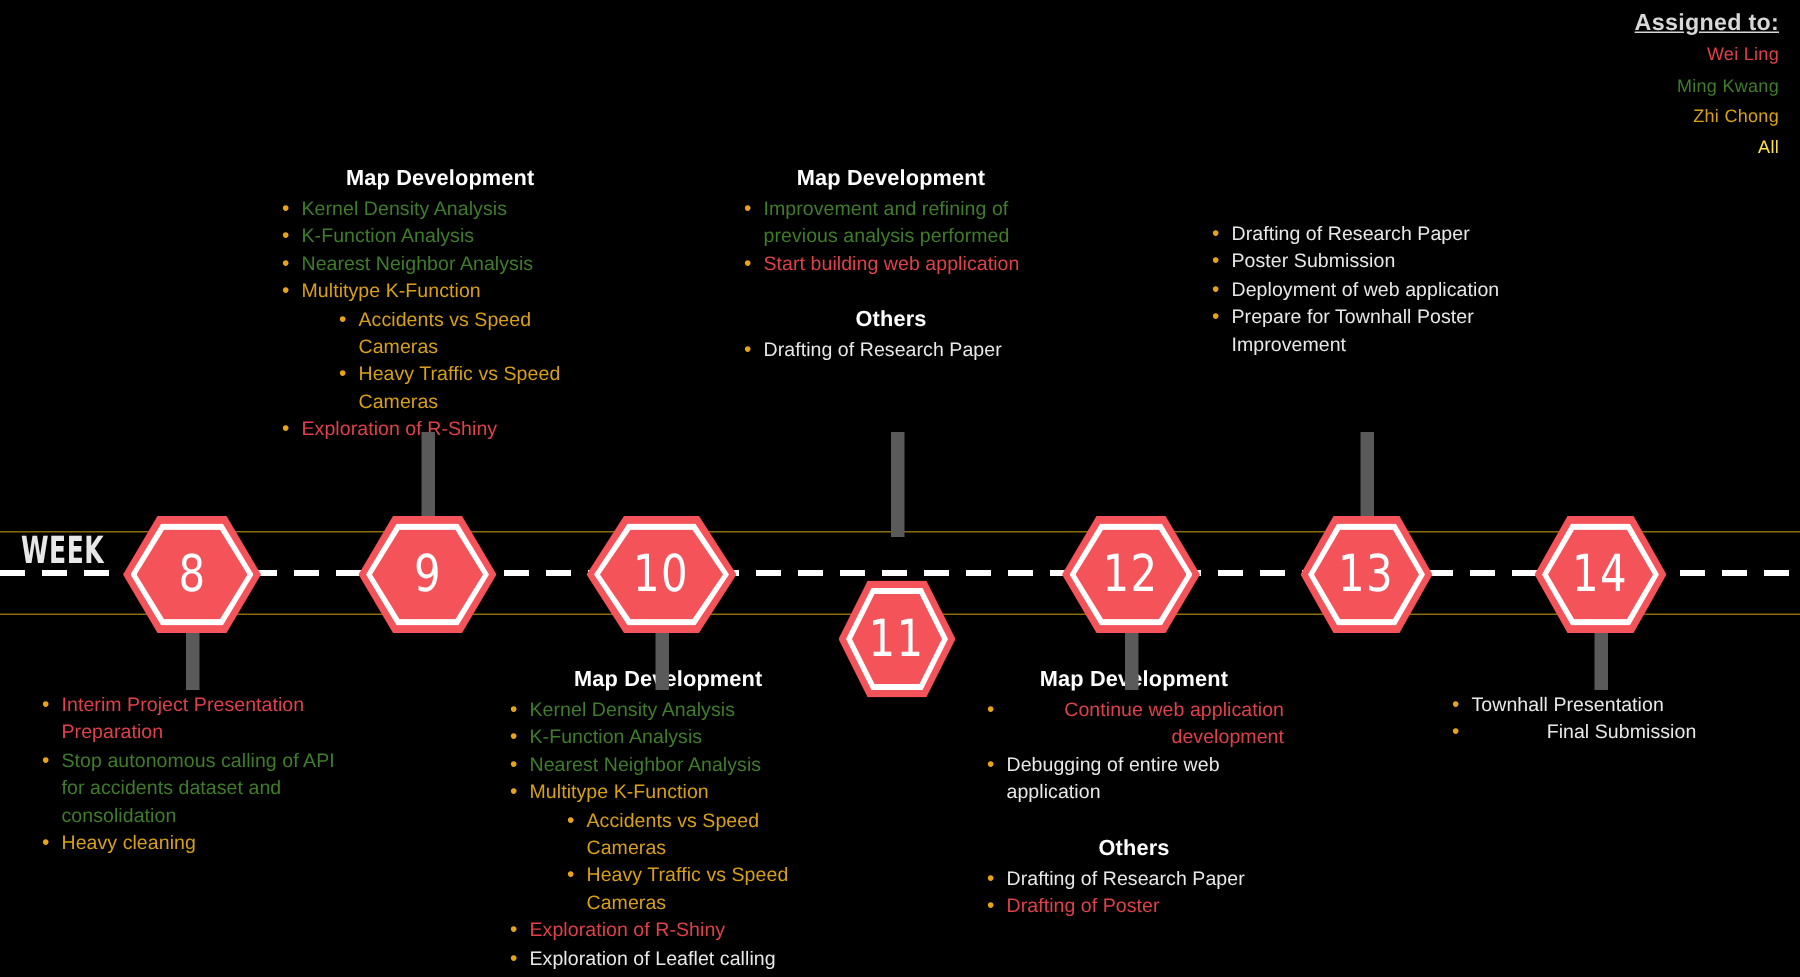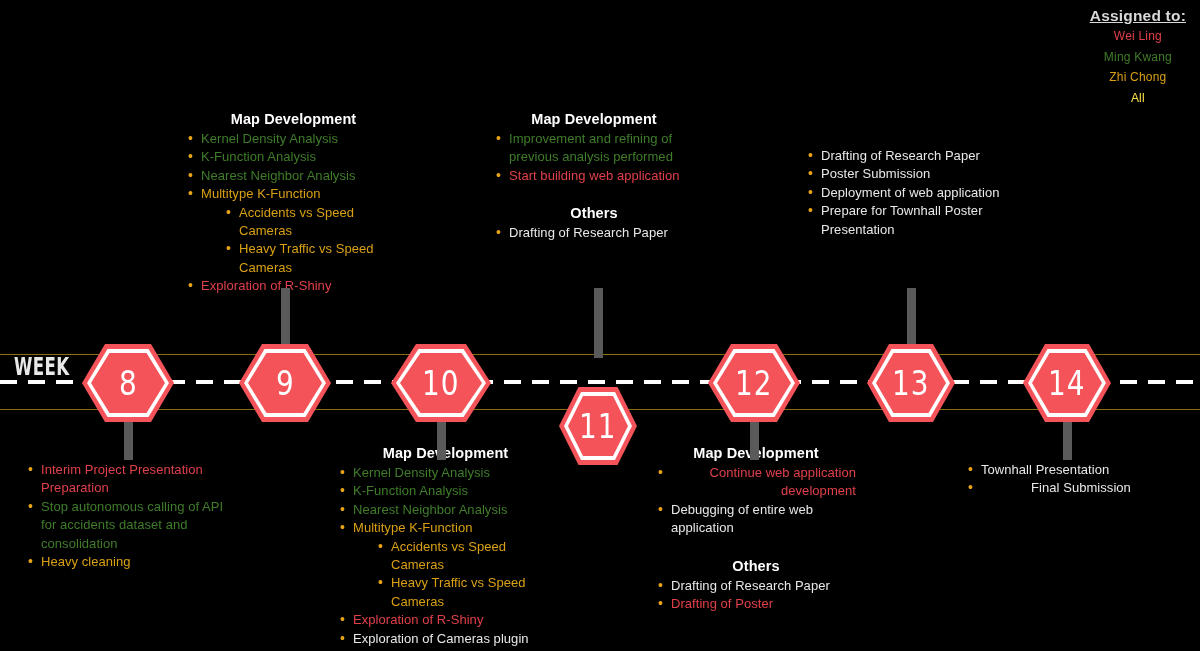--- a/index.html
+++ b/index.html
@@ -1,21 +1,21 @@
 <!DOCTYPE html>
 <html><head>
 <meta charset="utf-8">
 <style>
   html,body{margin:0;padding:0;background:#000;}
   body{
     width:1200px;height:651px;position:relative;overflow:hidden;
     font-family:"Liberation Sans", sans-serif;
     background:#000;color:#fff;
   }
-  .legend{position:absolute;right:14px;top:6px;text-align:center;}
+  .legend{position:absolute;right:14px;top:6px;text-align:right;}
   .legend-title{
     font-size:15.5px;font-weight:600;color:#d8d8d8;
     text-decoration:underline;letter-spacing:.2px;line-height:20px;
   }
   .legend-name{font-size:12px;line-height:20.5px;letter-spacing:.2px;}
 
   
   .band{position:absolute;left:0;top:349px;width:1200px;height:66px;}
   .rule{position:absolute;left:0;width:1200px;height:1px;background:#8a6d10;}
   .rule.top{top:5px;}
@@ -170,21 +170,21 @@
   <ul class="tasks">
       <li style="color: rgb(232, 232, 232);">Drafting of Research Paper</li>
     </ul>
 </div>
 
 <div class="blk" style="left:806px;top:147px;width:215px;">
   <ul class="tasks">
       <li style="color: rgb(232, 232, 232);">Drafting of Research Paper</li>
       <li style="color: rgb(232, 232, 232);">Poster Submission</li>
       <li style="color: rgb(232, 232, 232);">Deployment of web application</li>
-      <li style="color: rgb(232, 232, 232);">Prepare for Townhall Poster Presentation</li>
+      <li style="color: rgb(232, 232, 232);">Prepare for Townhall Poster Improvement</li>
     </ul>
 </div>
 
 <div class="blk" style="left:26px;top:461px;width:215px;">
   <ul class="tasks">
       <li style="color: rgb(224, 64, 74);">Interim Project Presentation Preparation</li>
       <li style="color: rgb(63, 125, 42);">Stop autonomous calling of API for accidents dataset and consolidation</li>
       <li style="color: rgb(217, 160, 20);">Heavy cleaning</li>
     </ul>
 </div>
@@ -192,21 +192,21 @@
 <div class="blk" style="left:338px;top:444px;width:215px;">
   <div class="blk-title">Map Development</div>
   <ul class="tasks">
       <li style="color: rgb(63, 125, 42);">Kernel Density Analysis</li>
       <li style="color: rgb(63, 125, 42);">K-Function Analysis</li>
       <li style="color: rgb(63, 125, 42);">Nearest Neighbor Analysis</li>
       <li style="color: rgb(217, 160, 20);">Multitype K-Function</li>
       <li class="sub" style="color: rgb(217, 160, 20);">Accidents vs Speed Cameras</li>
       <li class="sub" style="color: rgb(217, 160, 20);">Heavy Traffic vs Speed Cameras</li>
       <li style="color: rgb(224, 64, 74);">Exploration of R-Shiny</li>
-      <li style="color: rgb(232, 232, 232);">Exploration of Cameras plugin</li>
+      <li style="color: rgb(232, 232, 232);">Exploration of Leaflet calling</li>
     </ul>
 </div>
 
 <div class="blk" style="left:656px;top:444px;width:200px;">
   <div class="blk-title">Map Development</div>
   <ul class="tasks">
       <li style="color: rgb(224, 64, 74); text-align: right;">Continue web application development</li>
       <li style="color: rgb(232, 232, 232);">Debugging of entire web application</li>
     </ul>
   <div class="sp"></div>

